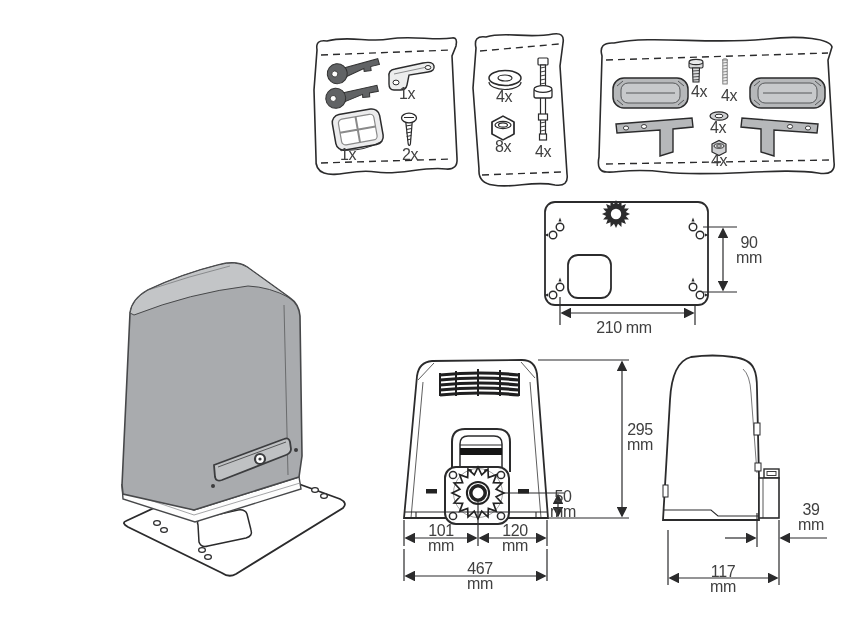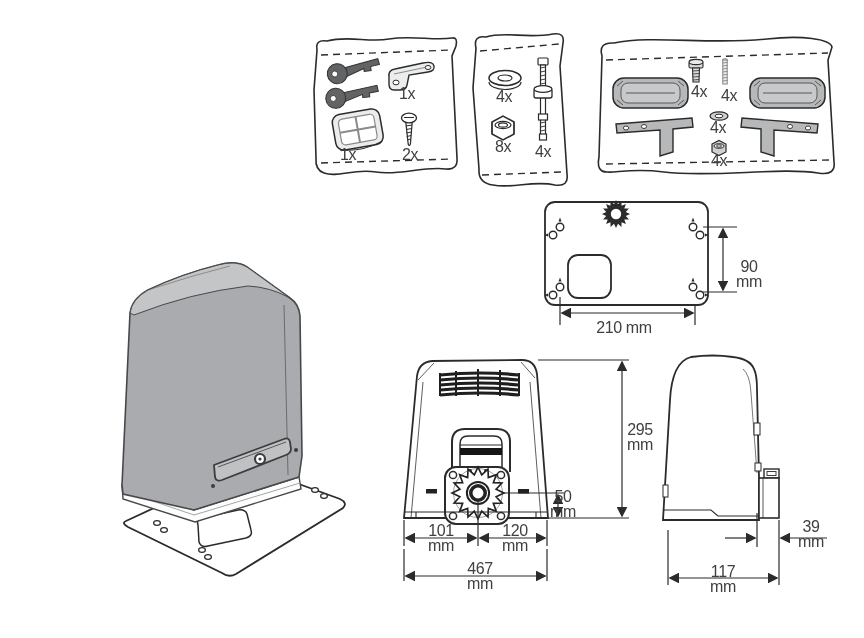--- a/index.html
+++ b/index.html
@@ -283,21 +283,21 @@
   <div class="lbl" style="left:348px;top:155px">1x</div>
   <div class="lbl" style="left:410px;top:155px">2x</div>
   <div class="lbl" style="left:504px;top:97px">4x</div>
   <div class="lbl" style="left:503px;top:147px">8x</div>
   <div class="lbl" style="left:543px;top:152px">4x</div>
   <div class="lbl" style="left:699px;top:92px">4x</div>
   <div class="lbl" style="left:729px;top:96px">4x</div>
   <div class="lbl" style="left:718px;top:128px">4x</div>
   <div class="lbl" style="left:719px;top:161px">4x</div>
 
-  <div class="lbl dim" style="left:749px;top:274px">
+  <div class="lbl dim" style="left:749px;top:250px">
     <span>90</span>
     <span>mm</span>
   </div>
   <div class="lbl" style="left:624px;top:328px">210 mm</div>
 
   <div class="lbl dim bgw" style="left:640px;top:437px">
     <span>295</span>
     <span>mm</span>
   </div>
   <div class="lbl dim" style="left:563px;top:504px">
@@ -309,21 +309,21 @@
     <span>mm</span>
   </div>
   <div class="lbl dim" style="left:515px;top:538px">
     <span>120</span>
     <span>mm</span>
   </div>
   <div class="lbl dim" style="left:480px;top:576px">
     <span>467</span>
     <span>mm</span>
   </div>
-  <div class="lbl dim" style="left:811px;top:534px">
+  <div class="lbl dim" style="left:811px;top:517px">
     <span>39</span>
     <span>mm</span>
   </div>
   <div class="lbl dim" style="left:723px;top:579px">
     <span>117</span>
     <span>mm</span>
   </div>
 
 </div>
 

